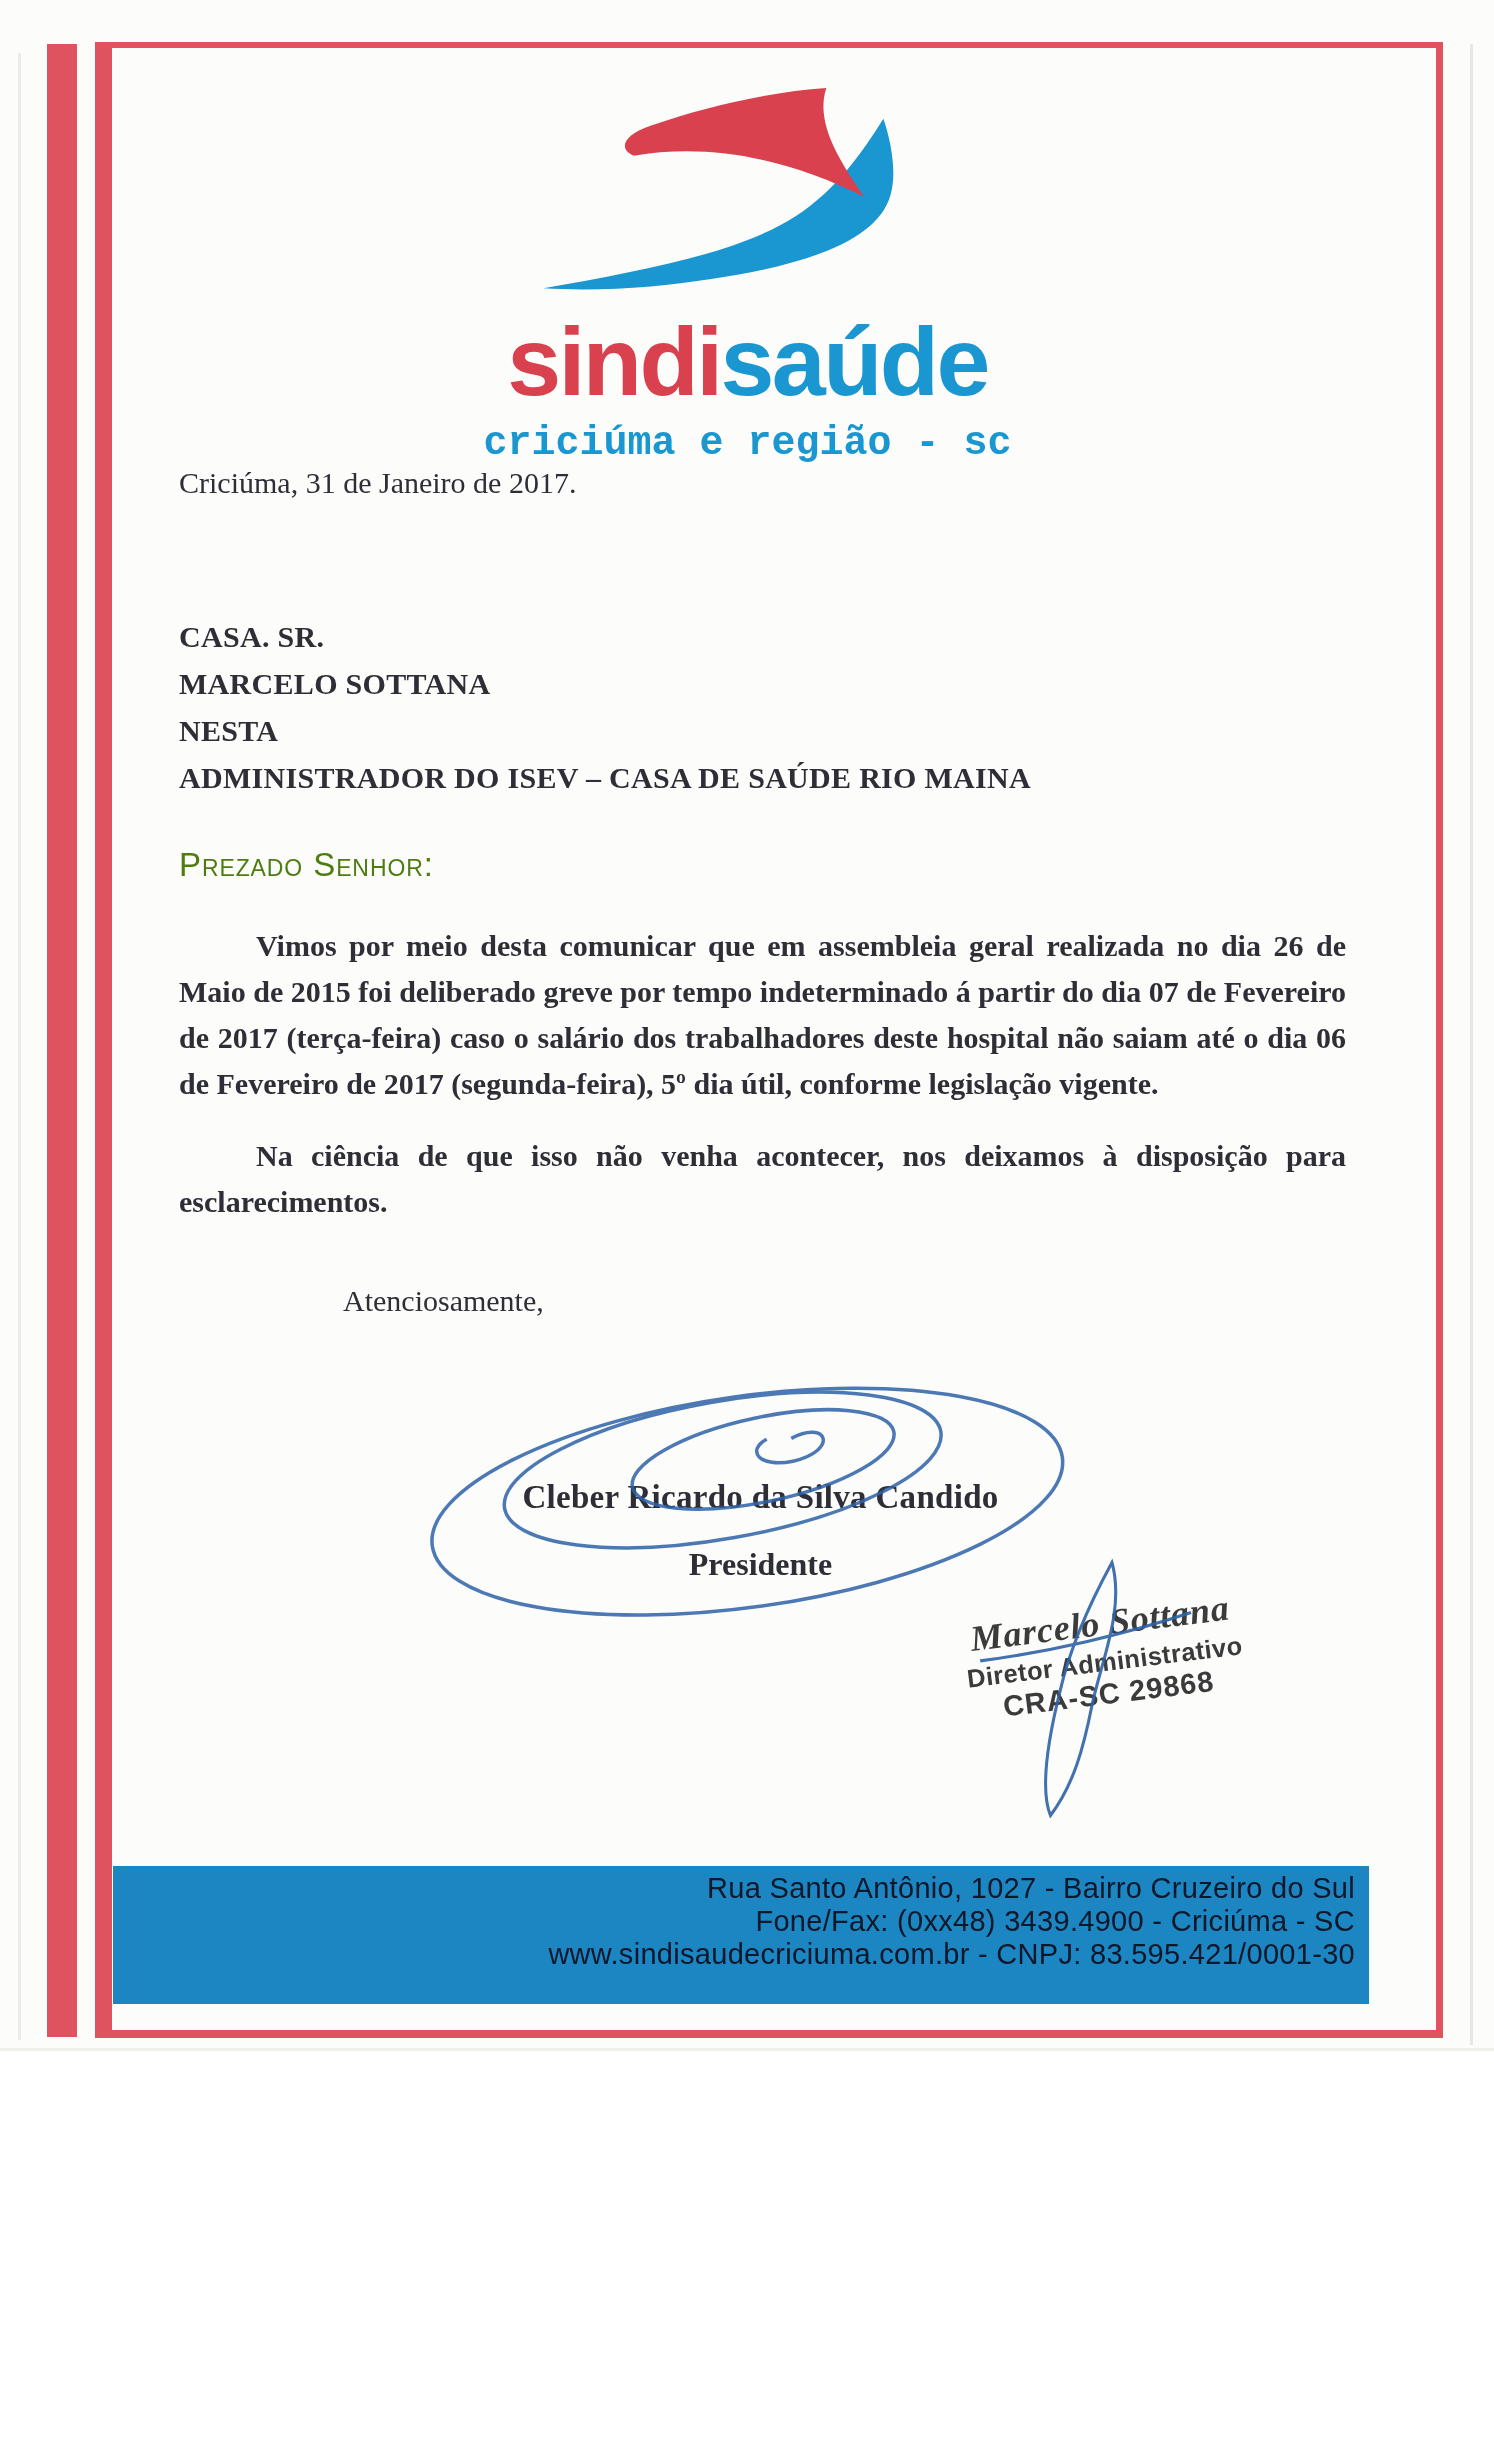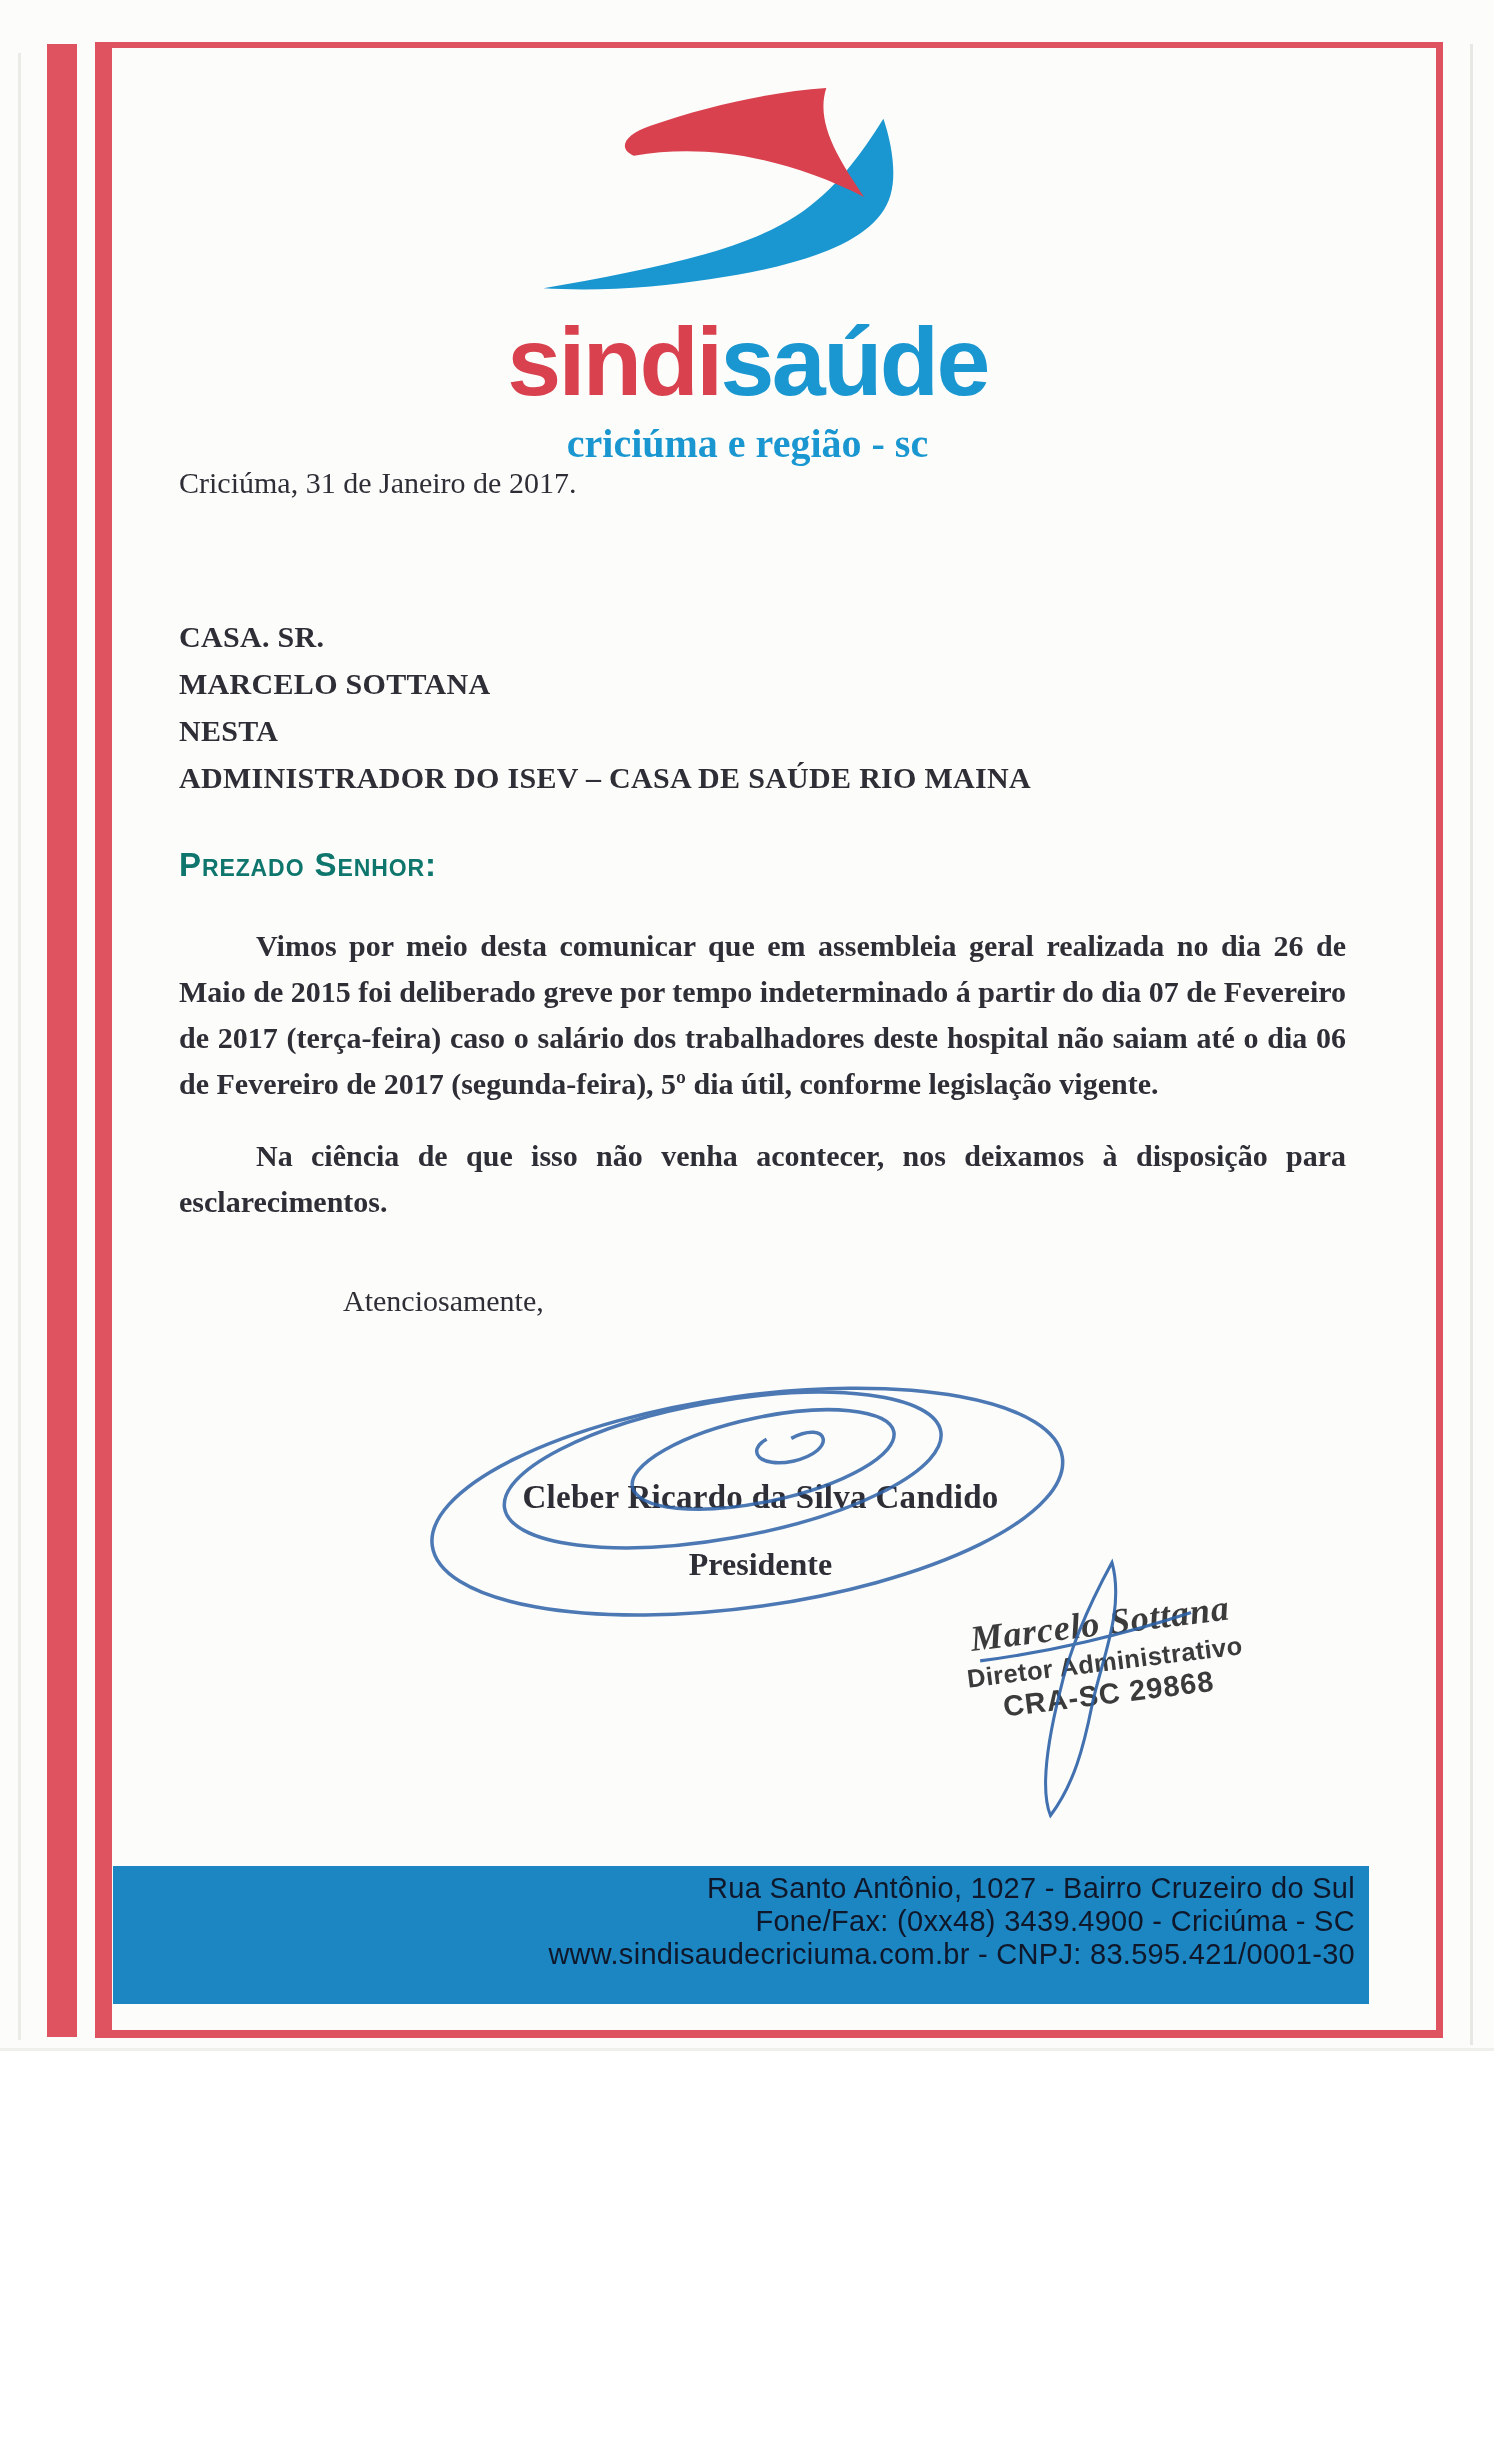--- a/index.html
+++ b/index.html
@@ -30,32 +30,32 @@
   .logo-swoosh{position:absolute;left:488px;top:44px;width:413px;height:255px;}
   .wordmark{
     position:absolute;left:290px;top:313px;width:915px;text-align:center;
     font-family:"Liberation Sans","DejaVu Sans",sans-serif;
     font-weight:bold;font-size:97px;line-height:97px;letter-spacing:-2.6px;white-space:nowrap;
   }
   .wordmark .red{color:var(--logo-red,#d8414d);}
   .wordmark .blue{color:var(--logo-blue,#1a97d0);}
   .tagline{
     position:absolute;left:290px;top:424px;width:915px;text-align:center;
-    font-family:Liberation Serif, serif;
+    font-family:Liberation Mono, monospace;
     font-weight:bold;font-size:40px;line-height:40px;color:var(--logo-blue,#1a97d0);letter-spacing:0px;
   }
 
   
   .ink{color:var(--ink,#2e2e36);}
   .date-line{position:absolute;left:179px;top:466px;font-size:30px;}
   .recipient{position:absolute;left:179px;top:613px;font-size:30px;font-weight:bold;line-height:47px;letter-spacing:0.3px;}
   .salutation{
     position:absolute;left:179px;top:846px;
     font-family:"Liberation Sans","DejaVu Sans",sans-serif;
-    font-variant:small-caps;font-weight:bold;font-size:33px;letter-spacing:0.9px;color:#0f766e;
+    font-variant:small-caps;font-weight:normal;font-size:33px;letter-spacing:0.9px;color:#4d7c0f;
   }
   .para{position:absolute;left:179px;width:1167px;font-size:30px;line-height:46px;text-align:justify;margin:0;font-weight:bold;}
   .para.p1{top:923px;text-indent:77px;}
   .para.p2{top:1133px;text-indent:77px;}
   .closing{position:absolute;left:343px;top:1284px;font-size:30px;}
 
   
   .sig-scribble{position:absolute;left:413px;top:1354px;width:695px;height:290px;pointer-events:none;}
   .signer-name{position:absolute;left:413px;top:1479px;width:695px;text-align:center;font-size:33px;font-weight:bold;letter-spacing:0.3px;}
   .signer-title{position:absolute;left:413px;top:1546px;width:695px;text-align:center;font-size:32px;font-weight:bold;}

